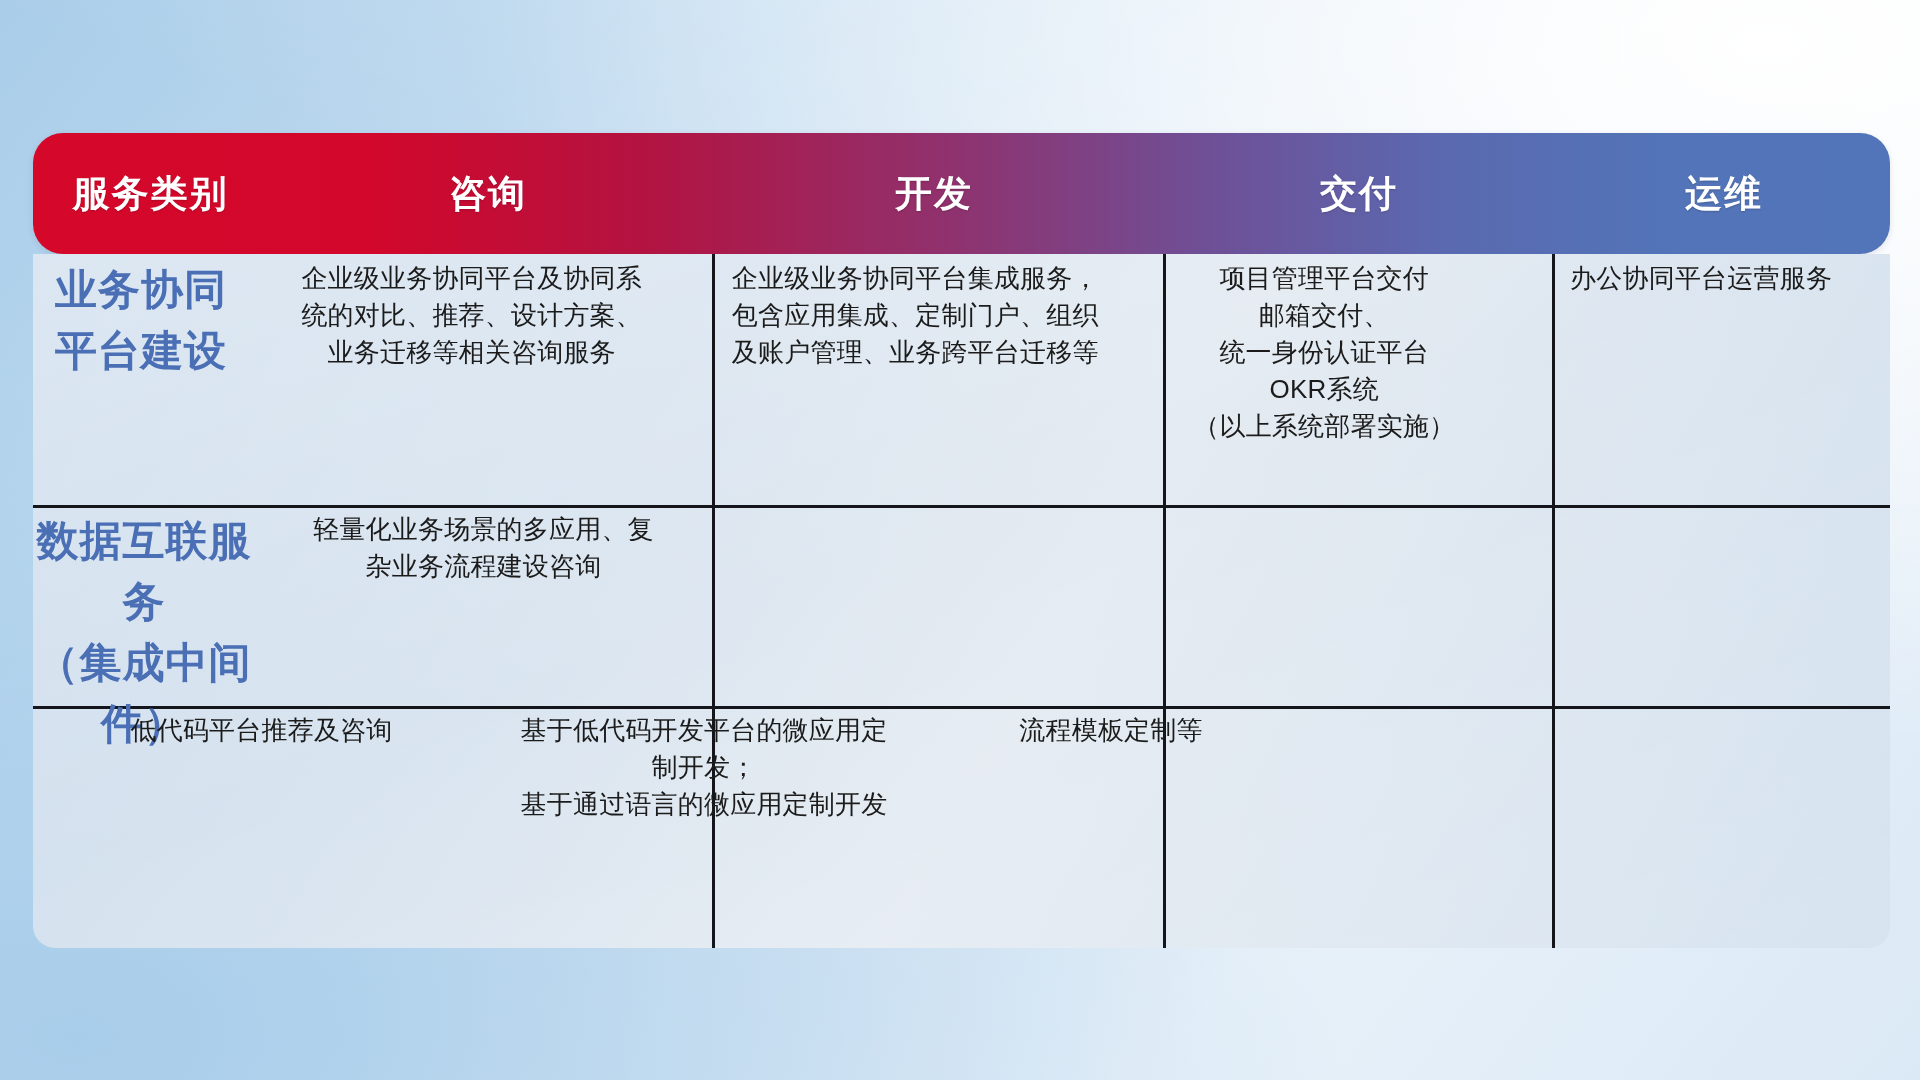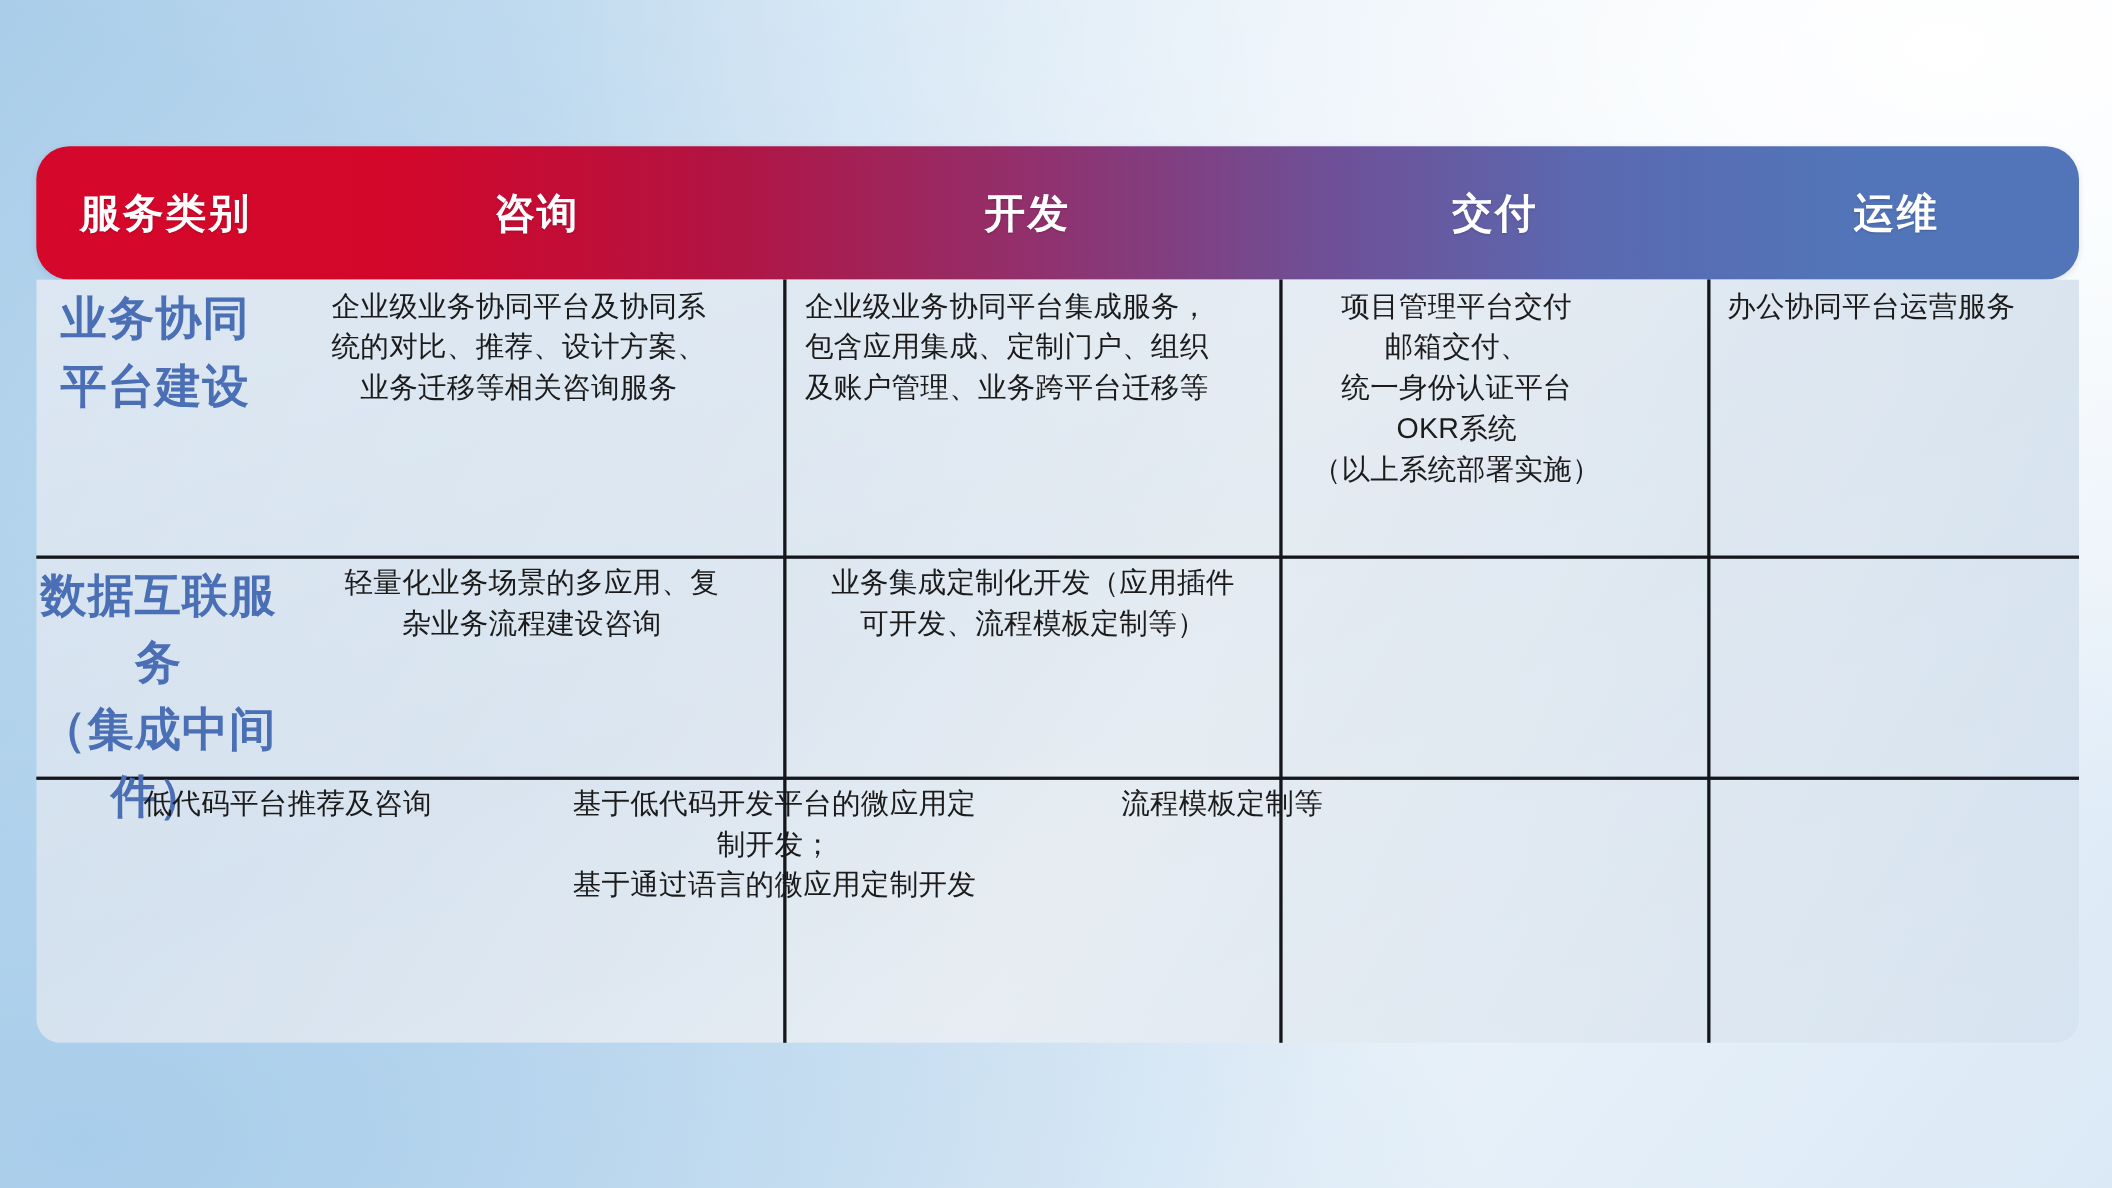--- a/index.html
+++ b/index.html
@@ -133,24 +133,20 @@
 
     <div class="row" style="height:201px">
       <div class="cell label" style="width:222px">
         <span class="txt">数据互联服务
 （集成中间件）</span>
       </div>
       <div class="cell" style="width:457px">
         <span class="txt">轻量化业务场景的多应用、复
 杂业务流程建设咨询</span>
       </div>
-      <div class="cell" style="width:454px">
-        <span class="txt">业务集成定制化开发（应用插件
-可开发、流程模板定制等）</span>
-      </div>
       <div class="cell" style="width:386px">
         <span class="txt"></span>
       </div>
       <div class="cell" style="width:338px">
         <span class="txt"></span>
       </div>
     </div>
 
     <div class="row" style="height:242px">
       <div class="cell" style="width:457px">

